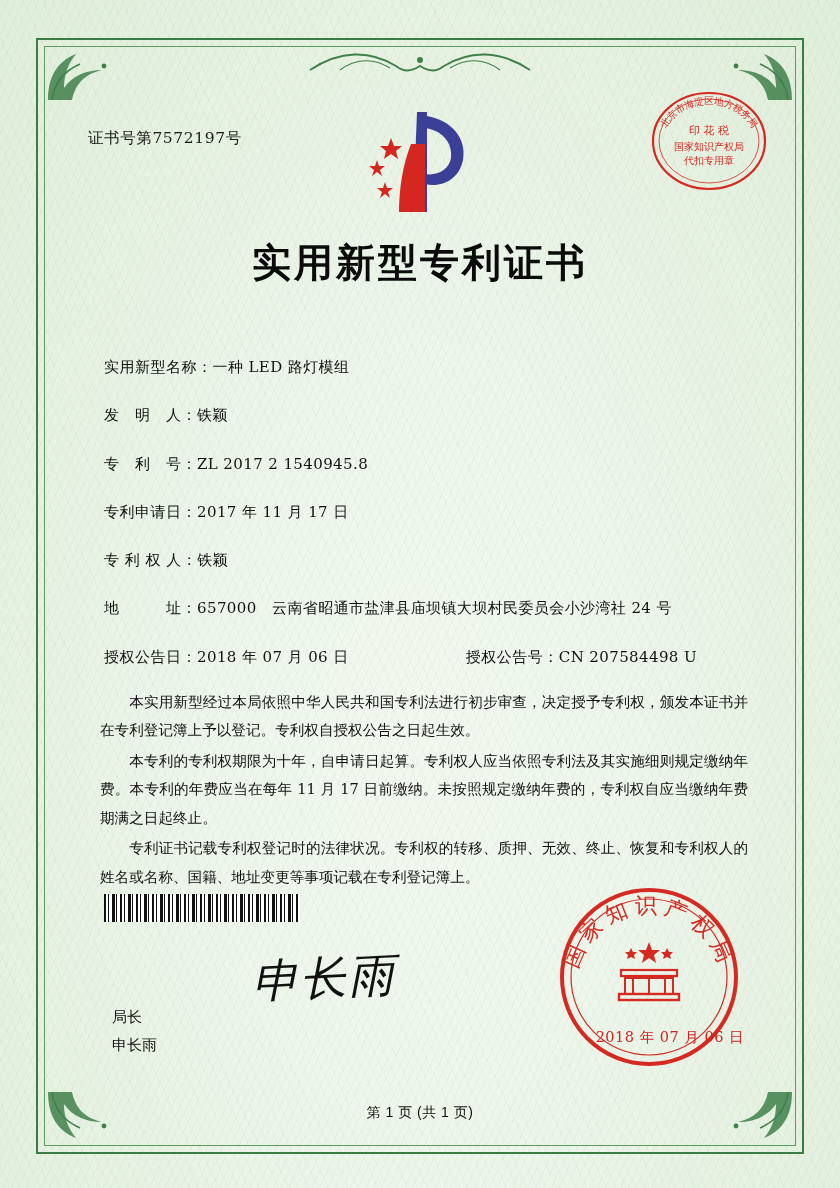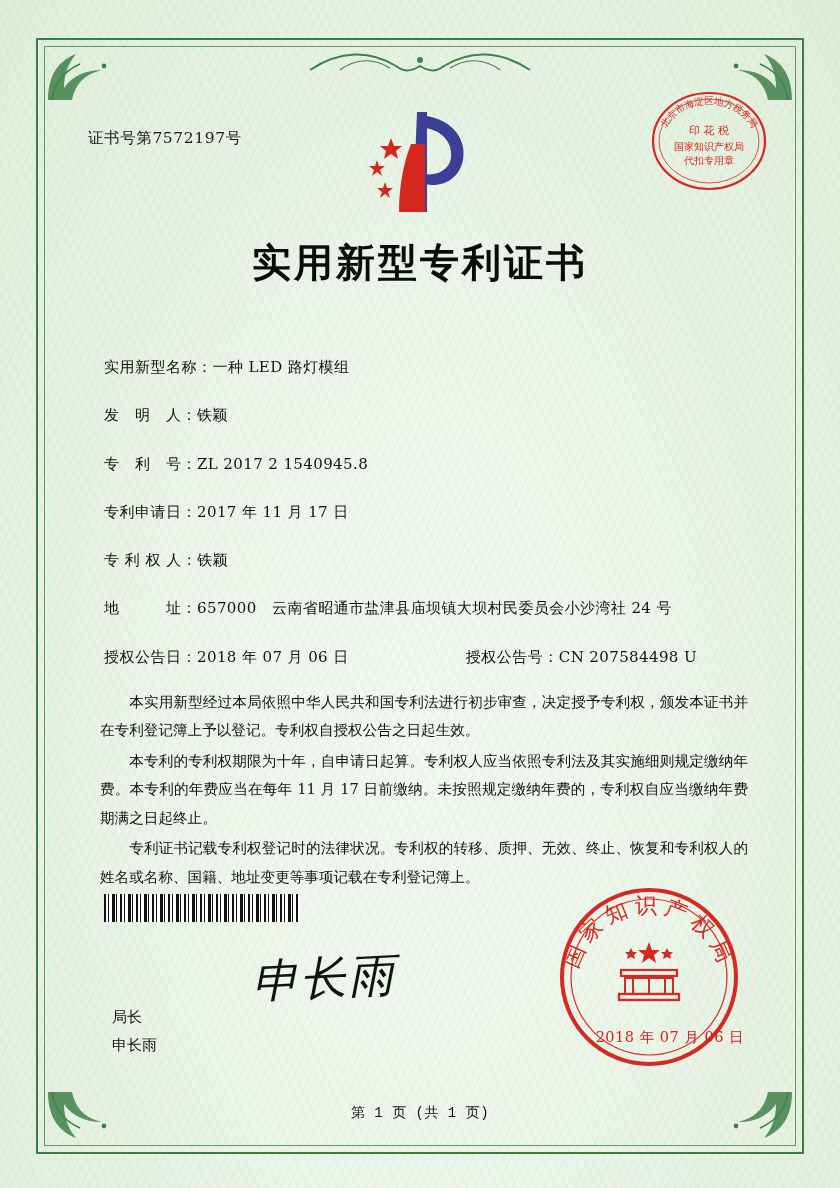--- a/index.html
+++ b/index.html
@@ -213,21 +213,21 @@
 
   .page-footer {
     position: absolute;
     left: 0;
     right: 0;
     bottom: 66px;
     text-align: center;
     font-size: 14px;
     color: #111;
     letter-spacing: 0.5px;
-    font-family: Liberation Mono, monospace;
+    font-family: Liberation Sans, sans-serif;
   }
 </style>
 </head>
 <body>
 
 <div class="page">
   <div class="texture"></div>
 
   <div class="outer-border"></div>
   <div class="inner-border"></div>

